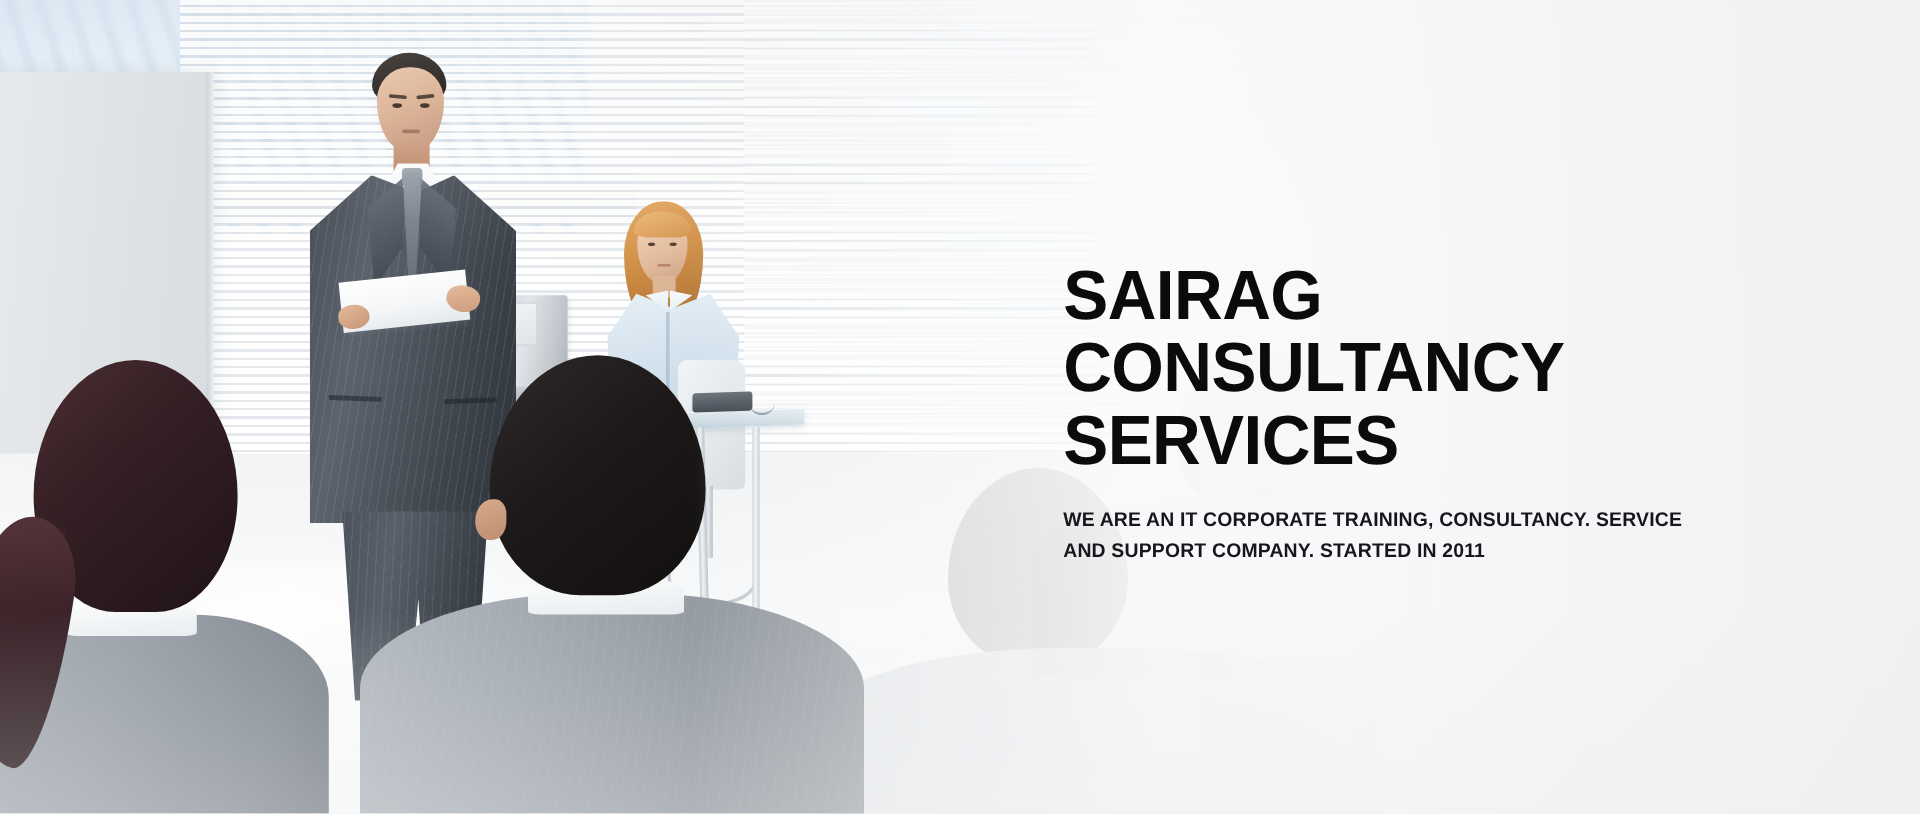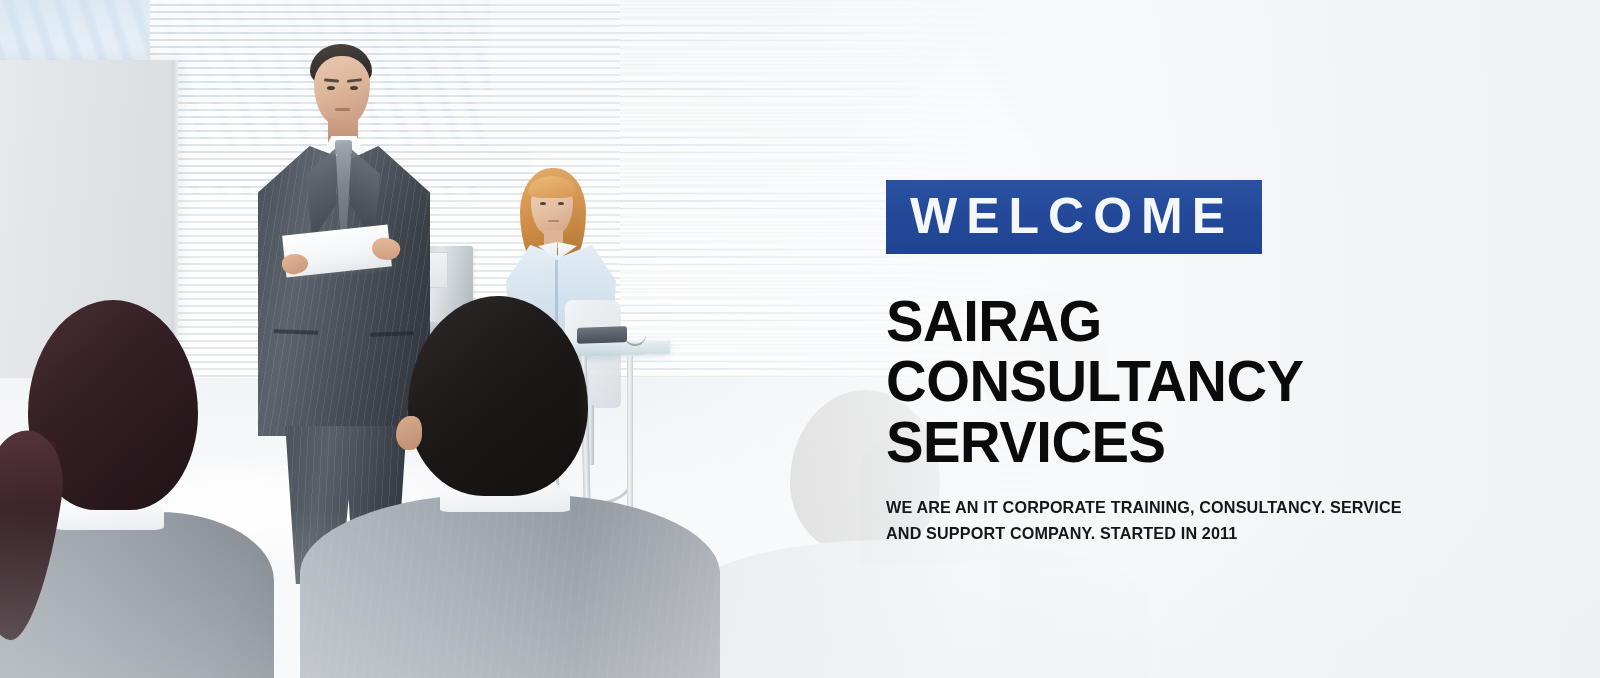--- a/index.html
+++ b/index.html
@@ -699,20 +699,19 @@
       <div class="aud-m-hair"></div>
       <div class="aud-m-ear"></div>
     </div>
 
     <div class="tint-top"></div>
     <div class="fade-right"></div>
     <div class="vignette-bottom"></div>
   </div>
 
   <div class="content">
-    <div class="welcome-badge">WELCOME</div>
 
     <h1 class="headline">SAIRAG CONSULTANCY SERVICES</h1>
 
     <p class="subline">WE ARE AN IT CORPORATE TRAINING, CONSULTANCY. SERVICE AND SUPPORT COMPANY. STARTED IN 2011</p>
   </div>
 
 </div>
 
 </body></html>

